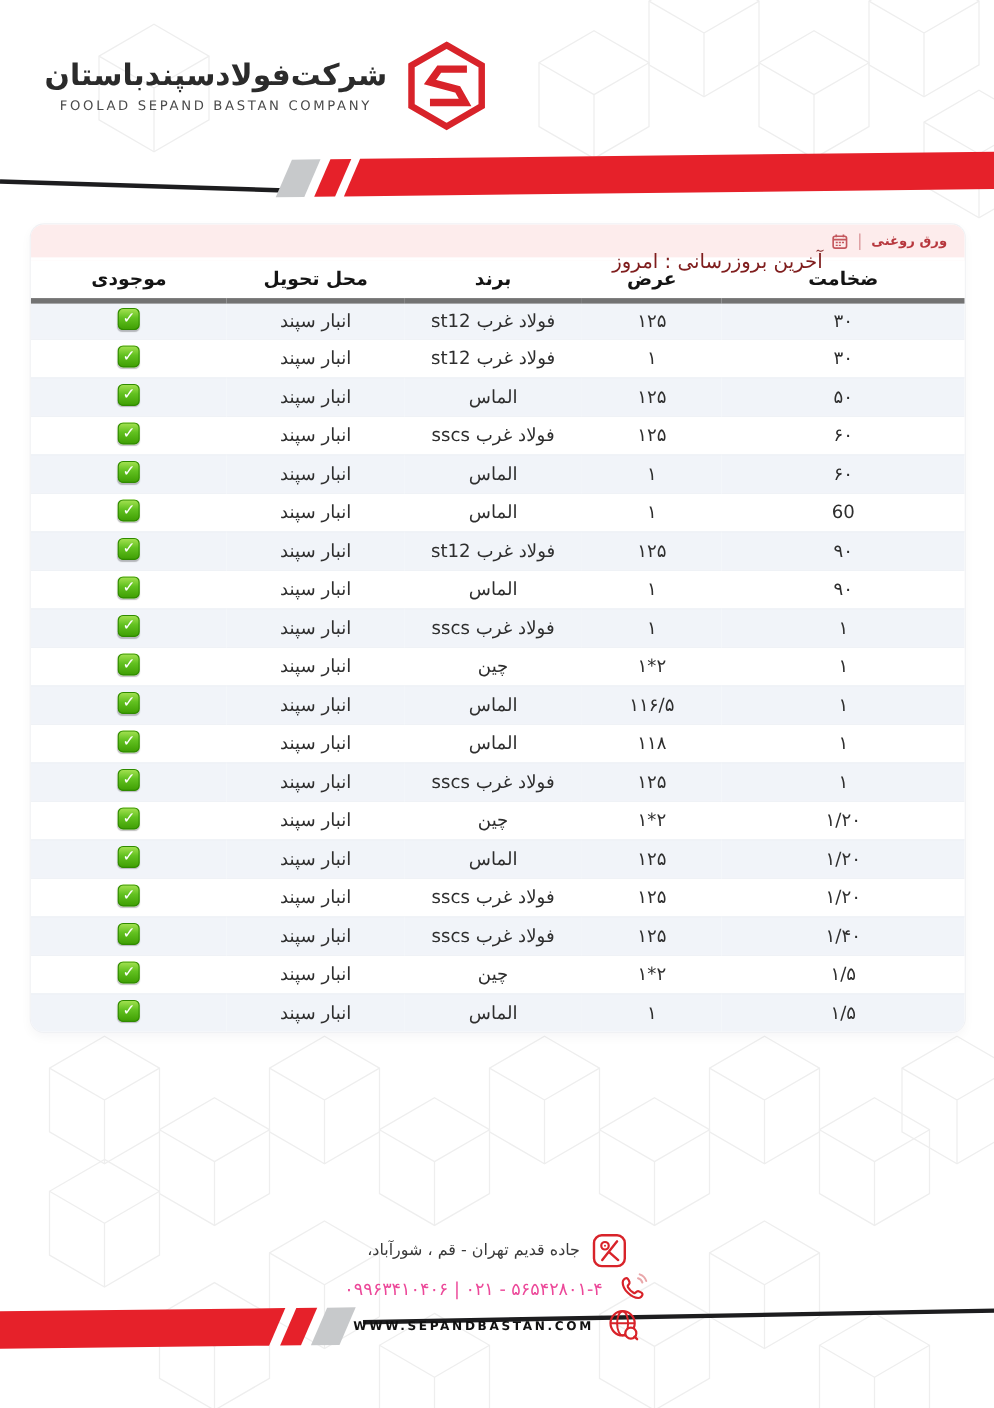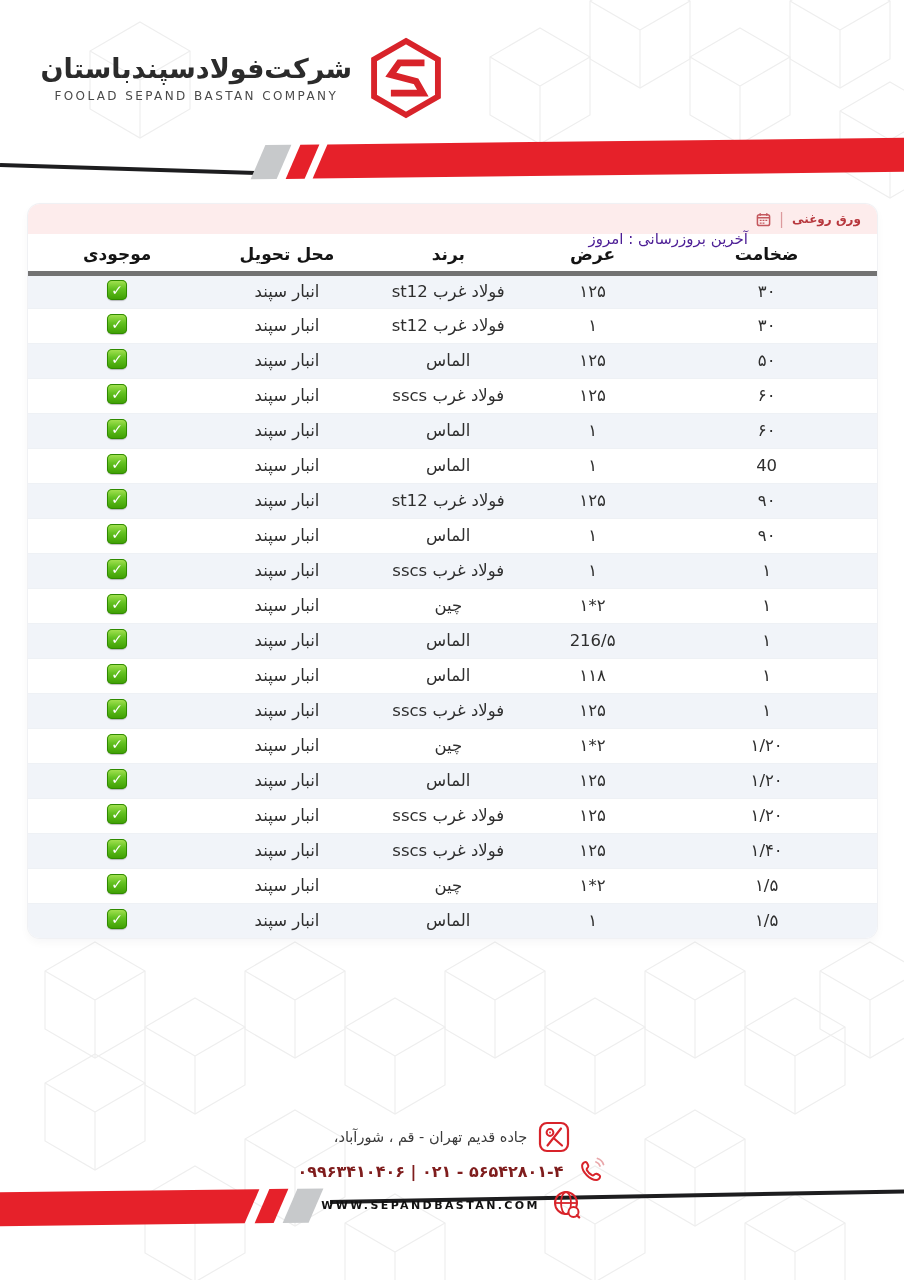--- a/index.html
+++ b/index.html
@@ -39,21 +39,21 @@
                                 background:#1d1d1f; transform:rotate(-1.05deg); transform-origin:left center; }
 
   
   .card { position:absolute; left:28px; top:204px; width:849px; z-index:2; background:#fff;
           border-radius:12px; overflow:hidden; box-shadow:0 0 0 1px #f0f1f4, 0 4px 10px rgba(20,30,60,.04); }
   .card-head { height:33px; background:#fdecec; display:flex; direction:rtl; align-items:center;
                gap:8px; padding:0 16px; border-bottom:3px solid #ffffff; }
   .card-title { font-size:12px; font-weight:700; color:#b7373d; }
   .head-divider { color:#dc9a9d; font-size:15px; }
   .cal-icon { width:15px; height:15px; }
-  .update-label { font-size:15px; color:#4c1d95;margin-top:39px; }
+  .update-label { font-size:18px; color:#7f1d1d;margin-top:39px; }
 
   table { width:100%; border-collapse:collapse; direction:rtl; table-layout:fixed; }
   thead th { height:36px; font-size:17px; font-weight:700; color:#141414; text-align:center;
              border-bottom:5px solid #737373; background:#fff; }
   tbody td { height:35px; font-size:16.5px; color:#2e2e2e; text-align:center; vertical-align:middle; }
   tbody tr { border-bottom:1px solid #eef1f5; }
   tbody tr:last-child { border-bottom:none; }
   tbody tr:nth-child(odd) { background:#f1f4f9; }
   td.num { direction:ltr; }
 
@@ -62,21 +62,21 @@
            box-shadow:inset 0 0 0 1px #2f8a00, 0 1px 1px rgba(0,0,0,.25); }
   .check::after { content:"✓"; position:absolute; inset:0; color:#fff; font-weight:700;
                   font-size:14px; line-height:20px; text-align:center; }
 
   
   .footer { position:absolute; left:28px; top:1120px; width:849px; display:flex; direction:rtl;
             align-items:center; justify-content:flex-end; z-index:2;flex-direction:column; }
   .f-item { display:flex; direction:rtl; align-items:center; gap:10px; }
   .f-icon { width:34px; height:34px; flex:0 0 auto; }
   .addr { text-align:right; font-size:14.5px; color:#3a3a3a; line-height:1.55; }
-  .phone-text { direction:ltr; font-size:16px; font-weight:700; color:#7f1d1d; letter-spacing:.5px; }
+  .phone-text { direction:ltr; font-size:16px; font-weight:400; color:#ec4899; letter-spacing:.5px; }
   .web-text { direction:ltr; font-size:11px; font-weight:700; color:#111; letter-spacing:2.4px; }
 </style>
 </head>
 <body>
 
 <div class="page">
 
   <svg class="hexbg" width="904" height="1280" viewBox="0 0 904 1280">
     <defs>
       <g id="hexcube" fill="none" stroke="#eeeeee" stroke-width="1.2">
@@ -186,21 +186,21 @@
             <td><span class="check"></span></td>
           </tr>
           <tr>
             <td class="num">۶۰</td>
             <td class="num">۱</td>
             <td>الماس</td>
             <td>انبار سپند</td>
             <td><span class="check"></span></td>
           </tr>
           <tr>
-            <td class="num">40</td>
+            <td class="num">60</td>
             <td class="num">۱</td>
             <td>الماس</td>
             <td>انبار سپند</td>
             <td><span class="check"></span></td>
           </tr>
           <tr>
             <td class="num">۹۰</td>
             <td class="num">۱۲۵</td>
             <td>فولاد غرب st12</td>
             <td>انبار سپند</td>
@@ -222,21 +222,21 @@
           </tr>
           <tr>
             <td class="num">۱</td>
             <td class="num">۱*۲</td>
             <td>چین</td>
             <td>انبار سپند</td>
             <td><span class="check"></span></td>
           </tr>
           <tr>
             <td class="num">۱</td>
-            <td class="num">216/۵</td>
+            <td class="num">۱۱۶/۵</td>
             <td>الماس</td>
             <td>انبار سپند</td>
             <td><span class="check"></span></td>
           </tr>
           <tr>
             <td class="num">۱</td>
             <td class="num">۱۱۸</td>
             <td>الماس</td>
             <td>انبار سپند</td>
             <td><span class="check"></span></td>

